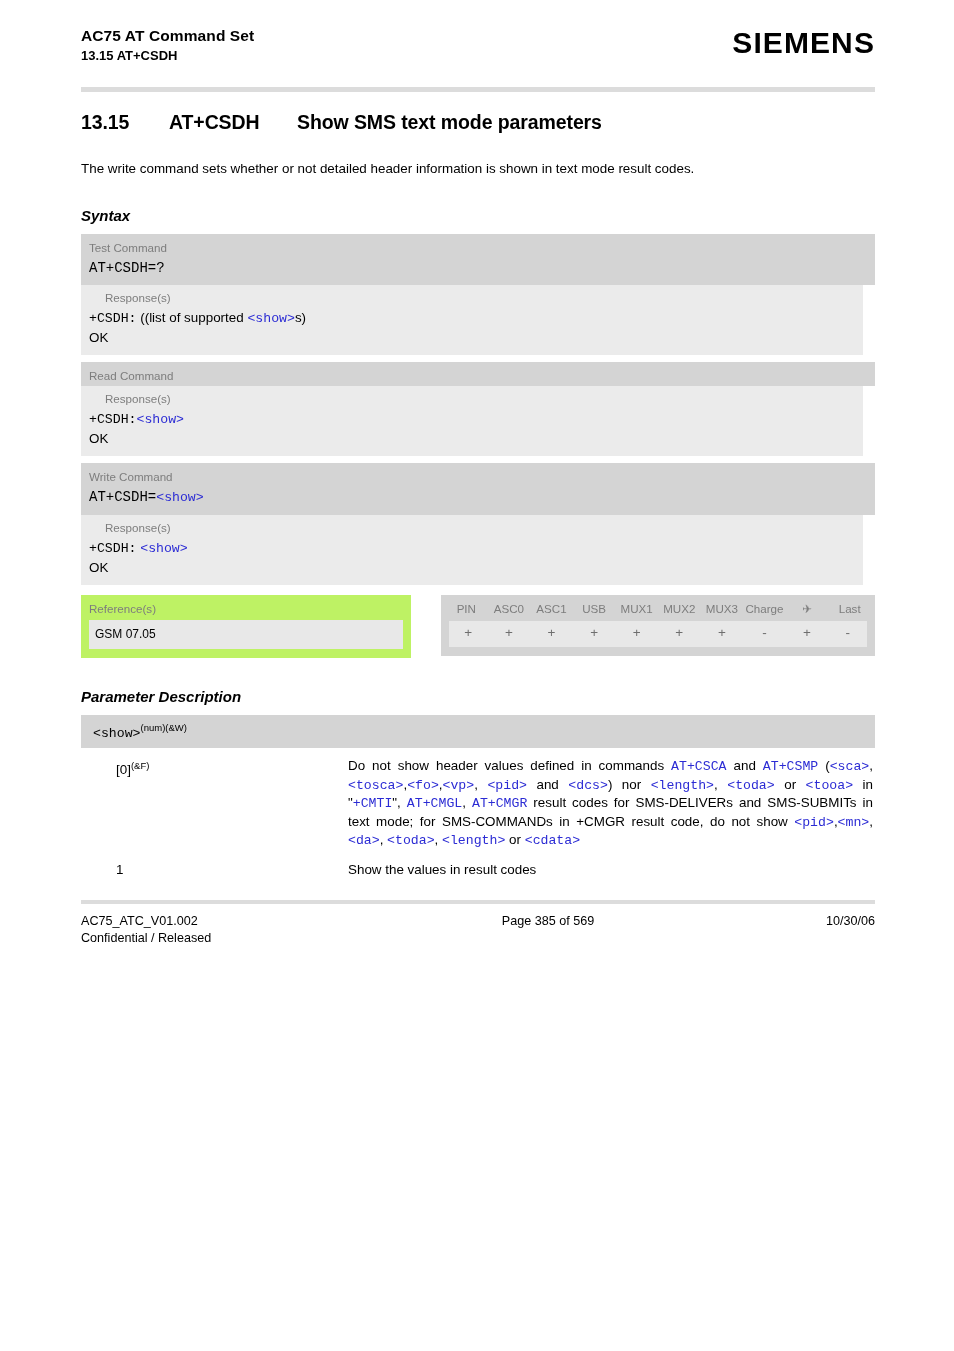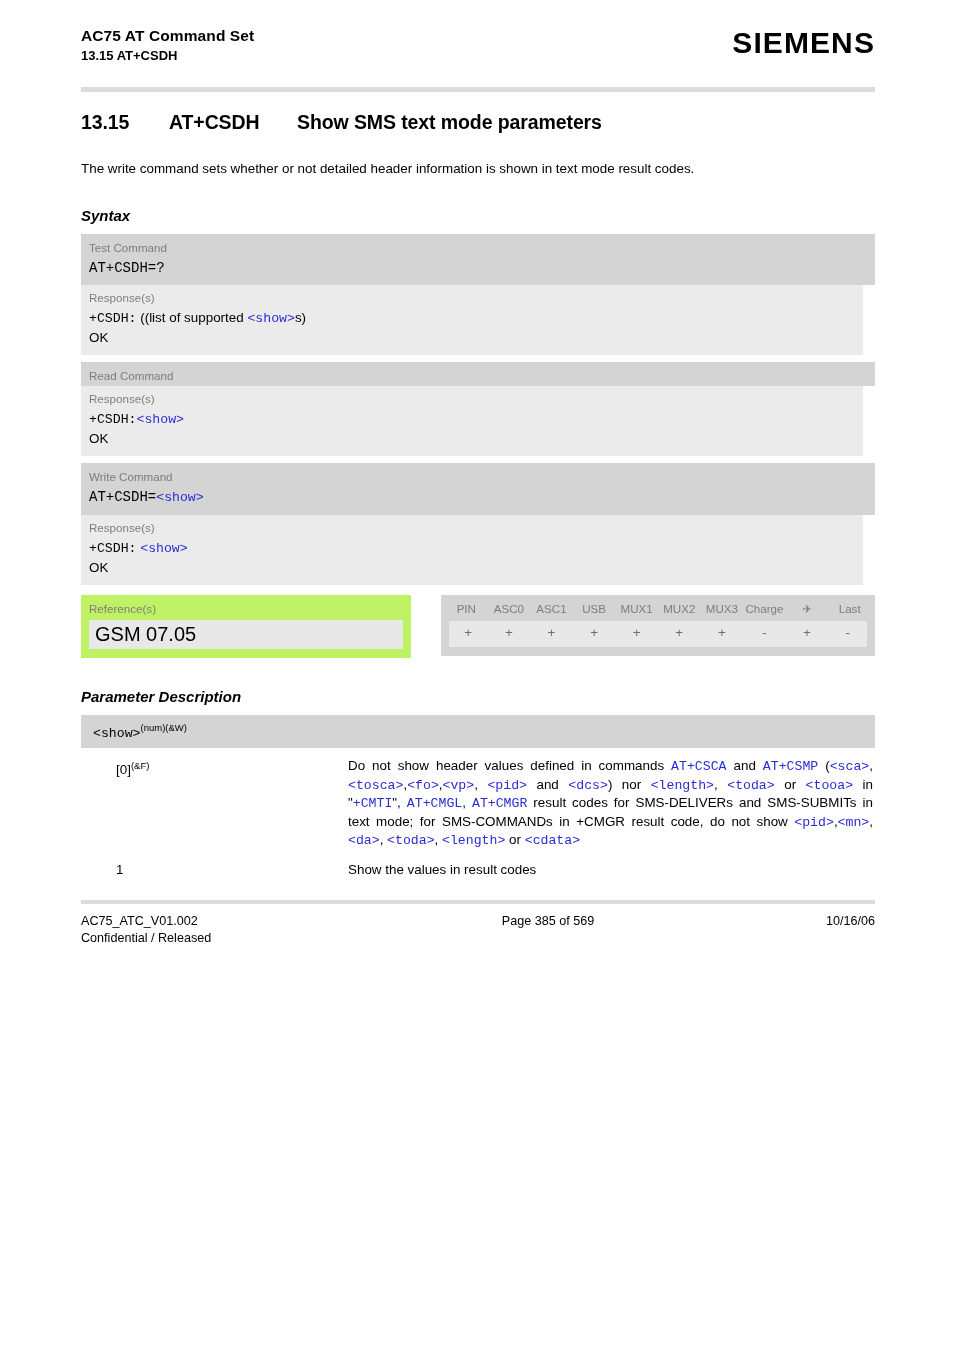--- a/index.html
+++ b/index.html
@@ -99,21 +99,21 @@
     font-size: 14px;
     padding: 1px 8px 8px 8px;
     line-height: 18px;
     color: #000;
   }
 
   .resp-block { background: #ebebeb; margin-right: 12px; }
   .resp-label {
     font-size: 11.6px;
     color: #7d7d7d;
-    padding: 6px 8px 3px 8px;
+    padding: 6px 8px 3px 24px;
     line-height: 14px;
   }
   .resp-line {
     font-size: 13.4px;
     padding: 0 8px;
     line-height: 19px;
   }
   .resp-line:last-child { padding-bottom: 8px; }
 
   .mono { font-family: "Liberation Mono", monospace; font-size: 13.2px; }
@@ -136,21 +136,21 @@
   .ref-label {
     font-size: 11.6px;
     color: #7d7d7d;
     padding: 7px 8px 4px 8px;
     line-height: 14px;
   }
   .ref-value-box {
     background: #e8e8e8;
     margin: 0 8px;
     padding: 5px 6px 6px 6px;
-    font-size: 20px;
+    font-size: 12px;
     line-height: 18px;
   }
 
   .cap-spacer { width: 30px; }
 
   .cap-block {
     flex: 1;
     background: #d4d4d4;
     padding-bottom: 9px;
   }
@@ -347,18 +347,18 @@
           <div class="param-desc"><span>Show the values in result codes</span></div>
         </div>
       </div>
   </div>
 
   <div class="pg-footer">
     <div class="foot-rule"></div>
     <div class="foot-line">
       <div class="foot-left">AC75_ATC_V01.002</div>
       <div class="foot-mid">Page 385 of 569</div>
-      <div class="foot-right">10/16/06</div>
+      <div class="foot-right">10/30/06</div>
     </div>
     <div class="foot-sub">Confidential / Released</div>
   </div>
 
 </div>
 
 </body></html>

